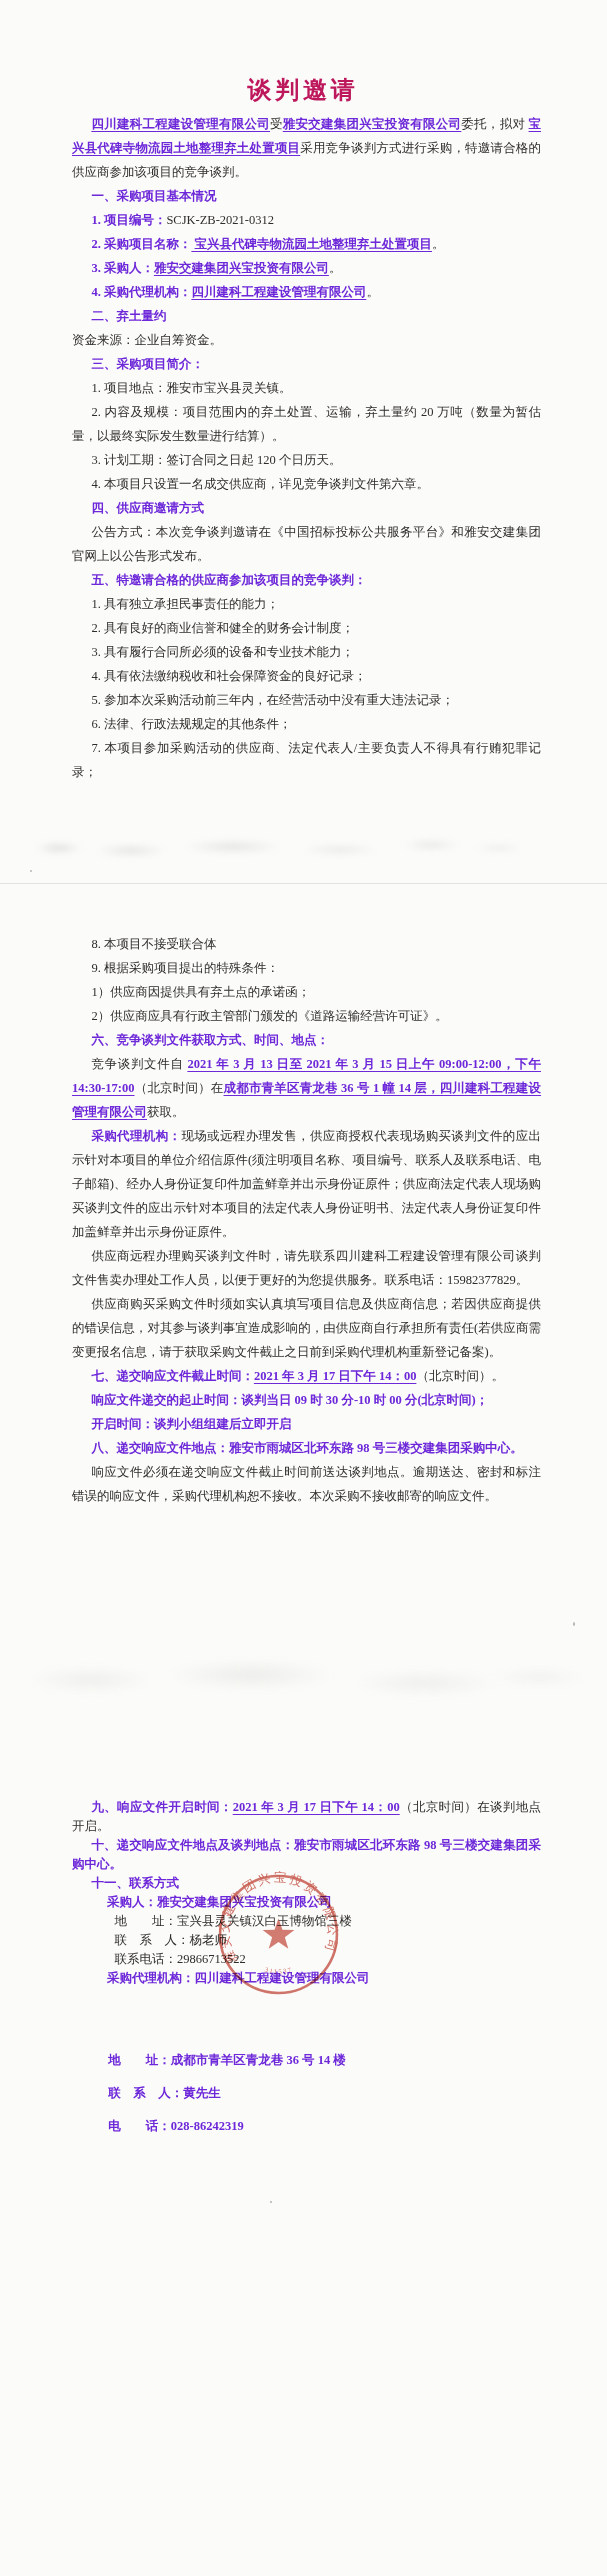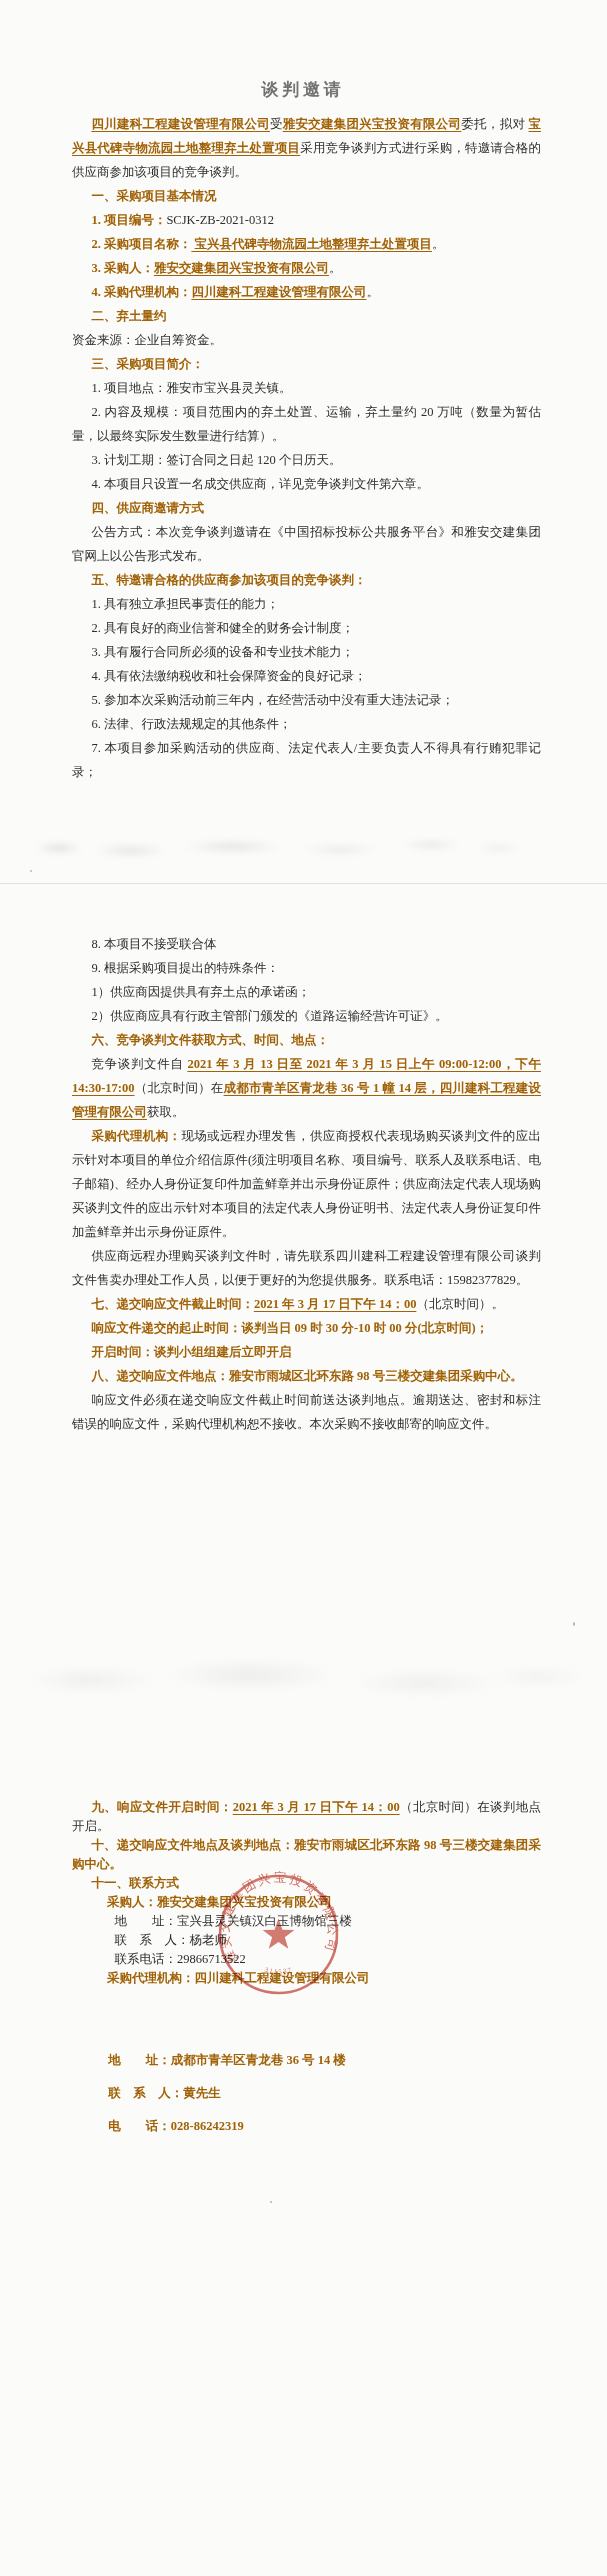--- a/index.html
+++ b/index.html
@@ -8,34 +8,34 @@
     width:608px;height:2576px;
     margin:0 auto;
     background:#fbfbf9;
     font-family:"Liberation Serif","DejaVu Serif",serif;
     color:#2e2d2b;
     overflow:hidden;
   }
   .doc-title{
     position:absolute;top:77px;left:72px;right:74px;
     margin:0;text-align:center;
-    font-size:17px;line-height:26px;font-weight:bold;
-    letter-spacing:3.8px;color:#737373;
+    font-size:24px;line-height:26px;font-weight:bold;
+    letter-spacing:3.8px;color:#be185d;
   }
   .textblock{
     position:absolute;left:72px;right:67px;
     font-size:12.5px;text-align:justify;
   }
   #block1{top:112px;line-height:24px;}
   #block2{top:932px;line-height:24px;}
   #block3{top:1798px;line-height:19px;}
   #block3b{top:2044px;line-height:33px;}
   .para{margin:0;}
   .para.indent{text-indent:1.55em;}
-  .b{font-weight:bold;color:#a16207;}
+  .b{font-weight:bold;color:#6d28d9;}
   .u{text-decoration:underline;text-underline-offset:3px;text-decoration-thickness:0.8px;}
   
   .ghost-band{
     position:absolute;left:32px;top:833px;width:494px;height:32px;
     background:
       radial-gradient(34px 8.4px at 26.6px 15px, rgba(105,105,105,.20), transparent 70%),
       radial-gradient(53px 10px at 99px 17.5px, rgba(105,105,105,.15), transparent 70%),
       radial-gradient(72px 10px at 201px 13.7px, rgba(115,115,115,.17), transparent 70%),
       radial-gradient(57px 8.4px at 308px 16.7px, rgba(115,115,115,.13), transparent 70%),
       radial-gradient(42px 8.4px at 399px 12px, rgba(120,120,120,.15), transparent 70%),
@@ -100,20 +100,21 @@
 
   <div id="block2" class="textblock">
       <p class="para indent"><span>8. 本项目不接受联合体</span></p>
       <p class="para indent"><span>9. 根据采购项目提出的特殊条件：</span></p>
       <p class="para indent"><span>1）供应商因提供具有弃土点的承诺函；</span></p>
       <p class="para indent"><span>2）供应商应具有行政主管部门颁发的《道路运输经营许可证》。</span></p>
       <p class="para indent"><span class="b">六、竞争谈判文件获取方式、时间、地点：</span></p>
       <p class="para indent"><span>竞争谈判文件自 </span><span class="b u">2021 年 3 月 13 日至 2021 年 3 月 15 日上午 09:00-12:00，下午 14:30-17:00</span><span>（北京时间）在</span><span class="b u">成都市青羊区青龙巷 36 号 1 幢 14 层，四川建科工程建设管理有限公司</span><span>获取。</span></p>
       <p class="para indent"><span class="b">采购代理机构：</span><span>现场或远程办理发售，供应商授权代表现场购买谈判文件的应出示针对本项目的单位介绍信原件(须注明项目名称、项目编号、联系人及联系电话、电子邮箱)、经办人身份证复印件加盖鲜章并出示身份证原件；供应商法定代表人现场购买谈判文件的应出示针对本项目的法定代表人身份证明书、法定代表人身份证复印件加盖鲜章并出示身份证原件。</span></p>
       <p class="para indent"><span>供应商远程办理购买谈判文件时，请先联系四川建科工程建设管理有限公司谈判文件售卖办理处工作人员，以便于更好的为您提供服务。联系电话：15982377829。</span></p>
+      <p class="para indent"><span>供应商购买采购文件时须如实认真填写项目信息及供应商信息；若因供应商提供的错误信息，对其参与谈判事宜造成影响的，由供应商自行承担所有责任(若供应商需变更报名信息，请于获取采购文件截止之日前到采购代理机构重新登记备案)。</span></p>
       <p class="para indent"><span class="b">七、递交响应文件截止时间：</span><span class="b u">2021 年 3 月 17 日下午 14：00</span><span>（北京时间）。</span></p>
       <p class="para indent"><span class="b">响应文件递交的起止时间：谈判当日 09 时 30 分-10 时 00 分(北京时间)；</span></p>
       <p class="para indent"><span class="b">开启时间：谈判小组组建后立即开启</span></p>
       <p class="para indent"><span class="b">八、递交响应文件地点：雅安市雨城区北环东路 98 号三楼交建集团采购中心。</span></p>
       <p class="para indent"><span>响应文件必须在递交响应文件截止时间前送达谈判地点。逾期送达、密封和标注错误的响应文件，采购代理机构恕不接收。本次采购不接收邮寄的响应文件。</span></p>
     </div>
 
   <div class="noise-band"></div>
 
   <div id="block3" class="textblock">

